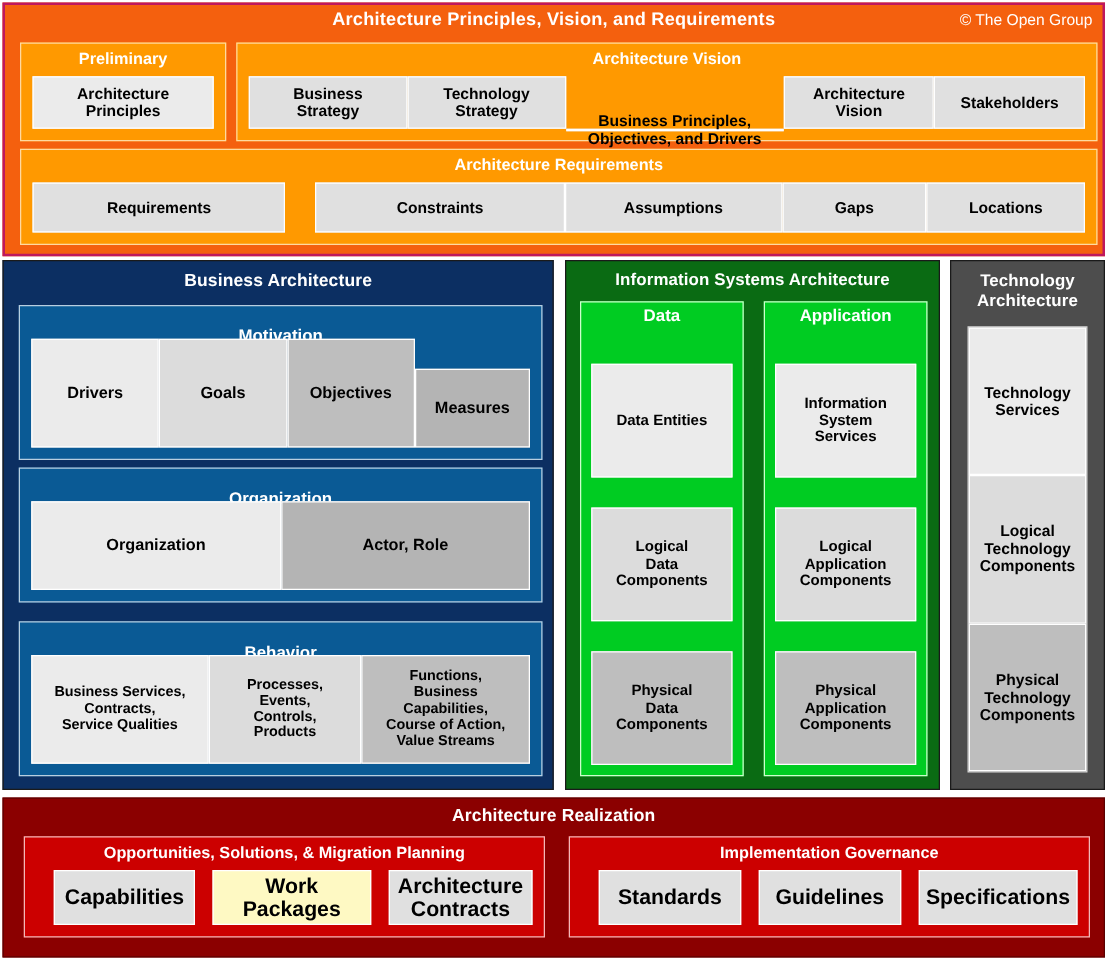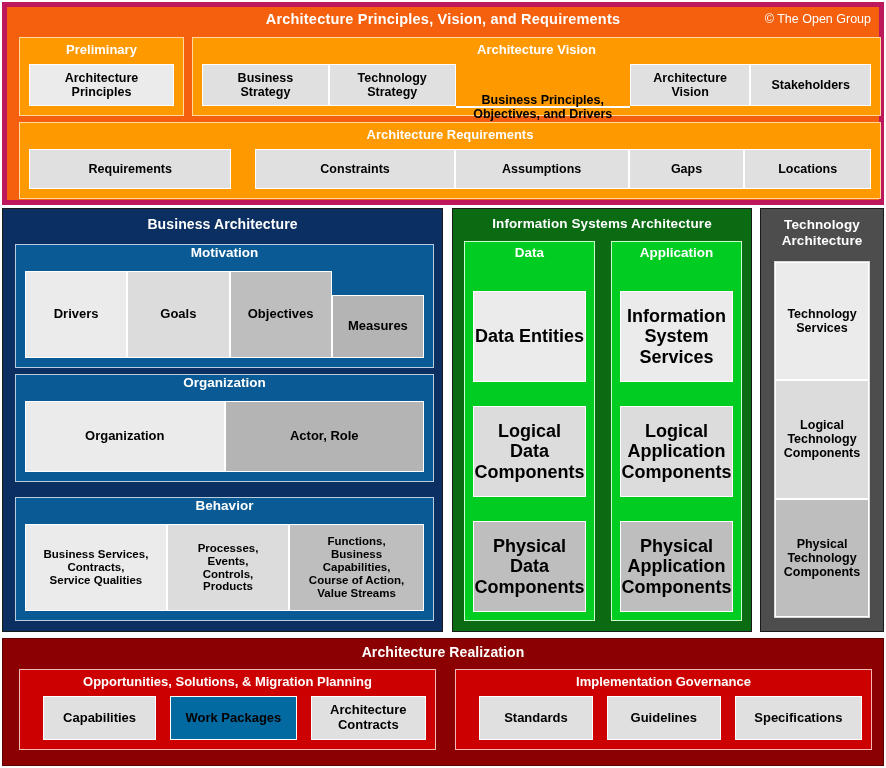--- a/index.html
+++ b/index.html
@@ -51,21 +51,21 @@
     color: #000000;
     font-weight: bold;
     border: 1px solid #ffffff;
     line-height: 1.12;
   }
 
   
   #top-band {
     left: 2px; top: 2px; width: 882px; height: 203px;
     background: #f4600e;
-    border: 5px solid #be185d;
+    border: 2px solid #be185d;
   }
   #top-band .band-title {
     font-size: 14.5px;
     padding-top: 4px;
     letter-spacing: .2px;
   }
   #copyright {
     position: absolute;
     right: 8px; top: 5px;
     color: #ffffff;
@@ -94,21 +94,21 @@
     left: 2px; top: 208px; width: 441px; height: 424px;
     background: #0c2f62;
     border: 1px solid #1a1a1a;
   }
   #biz-band .band-title { font-size: 14px; padding-top: 7px; }
   .blue-panel {
     position: absolute;
     background: #0a5a95;
     border: 1px solid #b8cee0;
   }
-  .blue-panel .panel-title { font-size: 13.5px; padding-top: 0; }
+  .blue-panel .panel-title { font-size: 13.5px; padding-top: 16px; }
   .blue-panel .cell { font-size: 13px; border-color: #ffffff; }
   #motivation-panel { left: 12px; top: 35px; width: 417px; height: 122px; }
   #motivation-cells { position: absolute; left: 9px; top: 26px; right: 9px; bottom: 9px; }
   #organization-panel { left: 12px; top: 165px; width: 417px; height: 106px; }
   #organization-cells { position: absolute; left: 9px; top: 26px; right: 9px; bottom: 9px; }
   #behavior-panel { left: 12px; top: 288px; width: 417px; height: 122px; }
   #behavior-cells { position: absolute; left: 9px; top: 26px; right: 9px; bottom: 9px; }
   #behavior-cells .cell { font-size: 11.5px; }
 
   #isa-band {
@@ -127,21 +127,21 @@
   }
   #data-panel { left: 11px; }
   #app-panel { left: 158px; }
   .green-panel .panel-title { font-size: 13.5px; padding-top: 3px; }
   .green-col {
     position: absolute;
     left: 8px; top: 25px; right: 8px; bottom: 8px;
     display: flex;
     flex-direction: column;
   }
-  .green-col .cell { font-size: 18px; flex: 1; margin-top: 24px; }
+  .green-col .cell { font-size: 12px; flex: 1; margin-top: 24px; }
 
   #tech-band {
     left: 760px; top: 208px; width: 124px; height: 424px;
     background: #4d4d4d;
     border: 1px solid #1a1a1a;
   }
   #tech-band .band-title { font-size: 13.5px; padding-top: 8px; line-height: 1.18; }
   #tech-col {
     position: absolute;
     left: 13px; top: 52px; right: 13px; bottom: 13px;
@@ -159,21 +159,21 @@
   }
   #real-band .band-title { font-size: 14px; padding-top: 5px; }
   .red-panel {
     position: absolute;
     top: 30px;
     height: 79px;
     background: #cc0000;
     border: 1px solid #f2b8b8;
   }
   .red-panel .panel-title { font-size: 13px; padding-top: 4px; }
-  .red-panel .cell { font-size: 13px; border-color: #ffffff; margin-left: 14px; }
+  .red-panel .cell { font-size: 17px; border-color: #ffffff; margin-left: 14px; }
   #osmp-panel { left: 16px; width: 415px; }
   #osmp-cells { position: absolute; left: 9px; top: 26px; right: 9px; bottom: 9px; }
   #impgov-panel { left: 452px; width: 415px; }
   #impgov-cells { position: absolute; left: 9px; top: 26px; right: 9px; bottom: 9px; }
 </style>
 </head>
 <body>
 
 <div class="page">
 
@@ -273,21 +273,21 @@
       </div>
   </div>
 
   <div class="band" id="real-band">
     <div class="band-title">Architecture Realization</div>
 
     <div class="red-panel" id="osmp-panel">
       <div class="panel-title">Opportunities, Solutions, &amp; Migration Planning</div>
       <div class="cellrow" id="osmp-cells">
           <div class="cell" style="background: rgb(224, 224, 224); flex: 1 1 0%;">Capabilities</div>
-          <div class="cell" style="background: #0369a1; flex: 1.12 1 0%;">Work Packages</div>
+          <div class="cell" style="background: #fef9c3; flex: 1.12 1 0%;">Work Packages</div>
           <div class="cell" style="background: rgb(224, 224, 224); flex: 1.02 1 0%;">Architecture<br>Contracts</div>
         </div>
     </div>
 
     <div class="red-panel" id="impgov-panel">
       <div class="panel-title">Implementation Governance</div>
       <div class="cellrow" id="impgov-cells">
           <div class="cell" style="background: rgb(224, 224, 224); flex: 1 1 0%;">Standards</div>
           <div class="cell" style="background: rgb(224, 224, 224); flex: 1 1 0%;">Guidelines</div>
           <div class="cell" style="background: rgb(224, 224, 224); flex: 1.12 1 0%;">Specifications</div>

